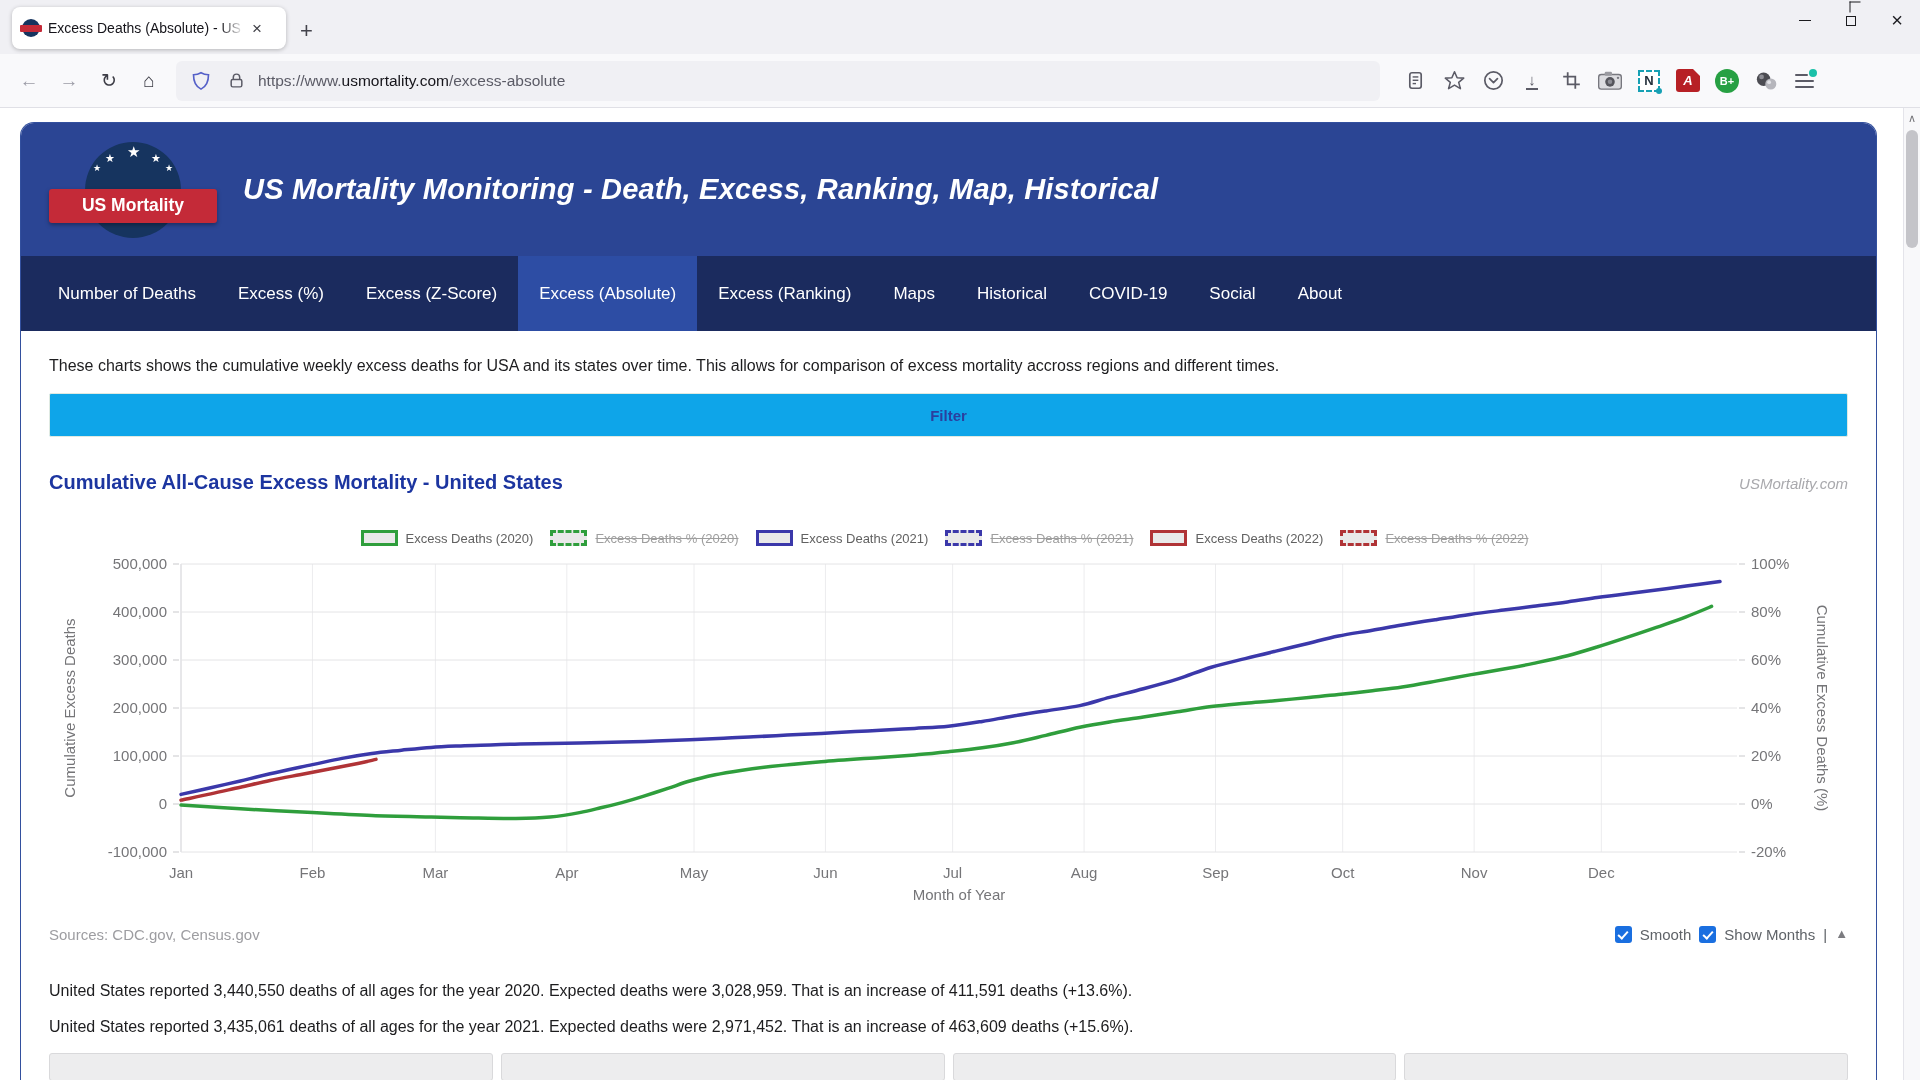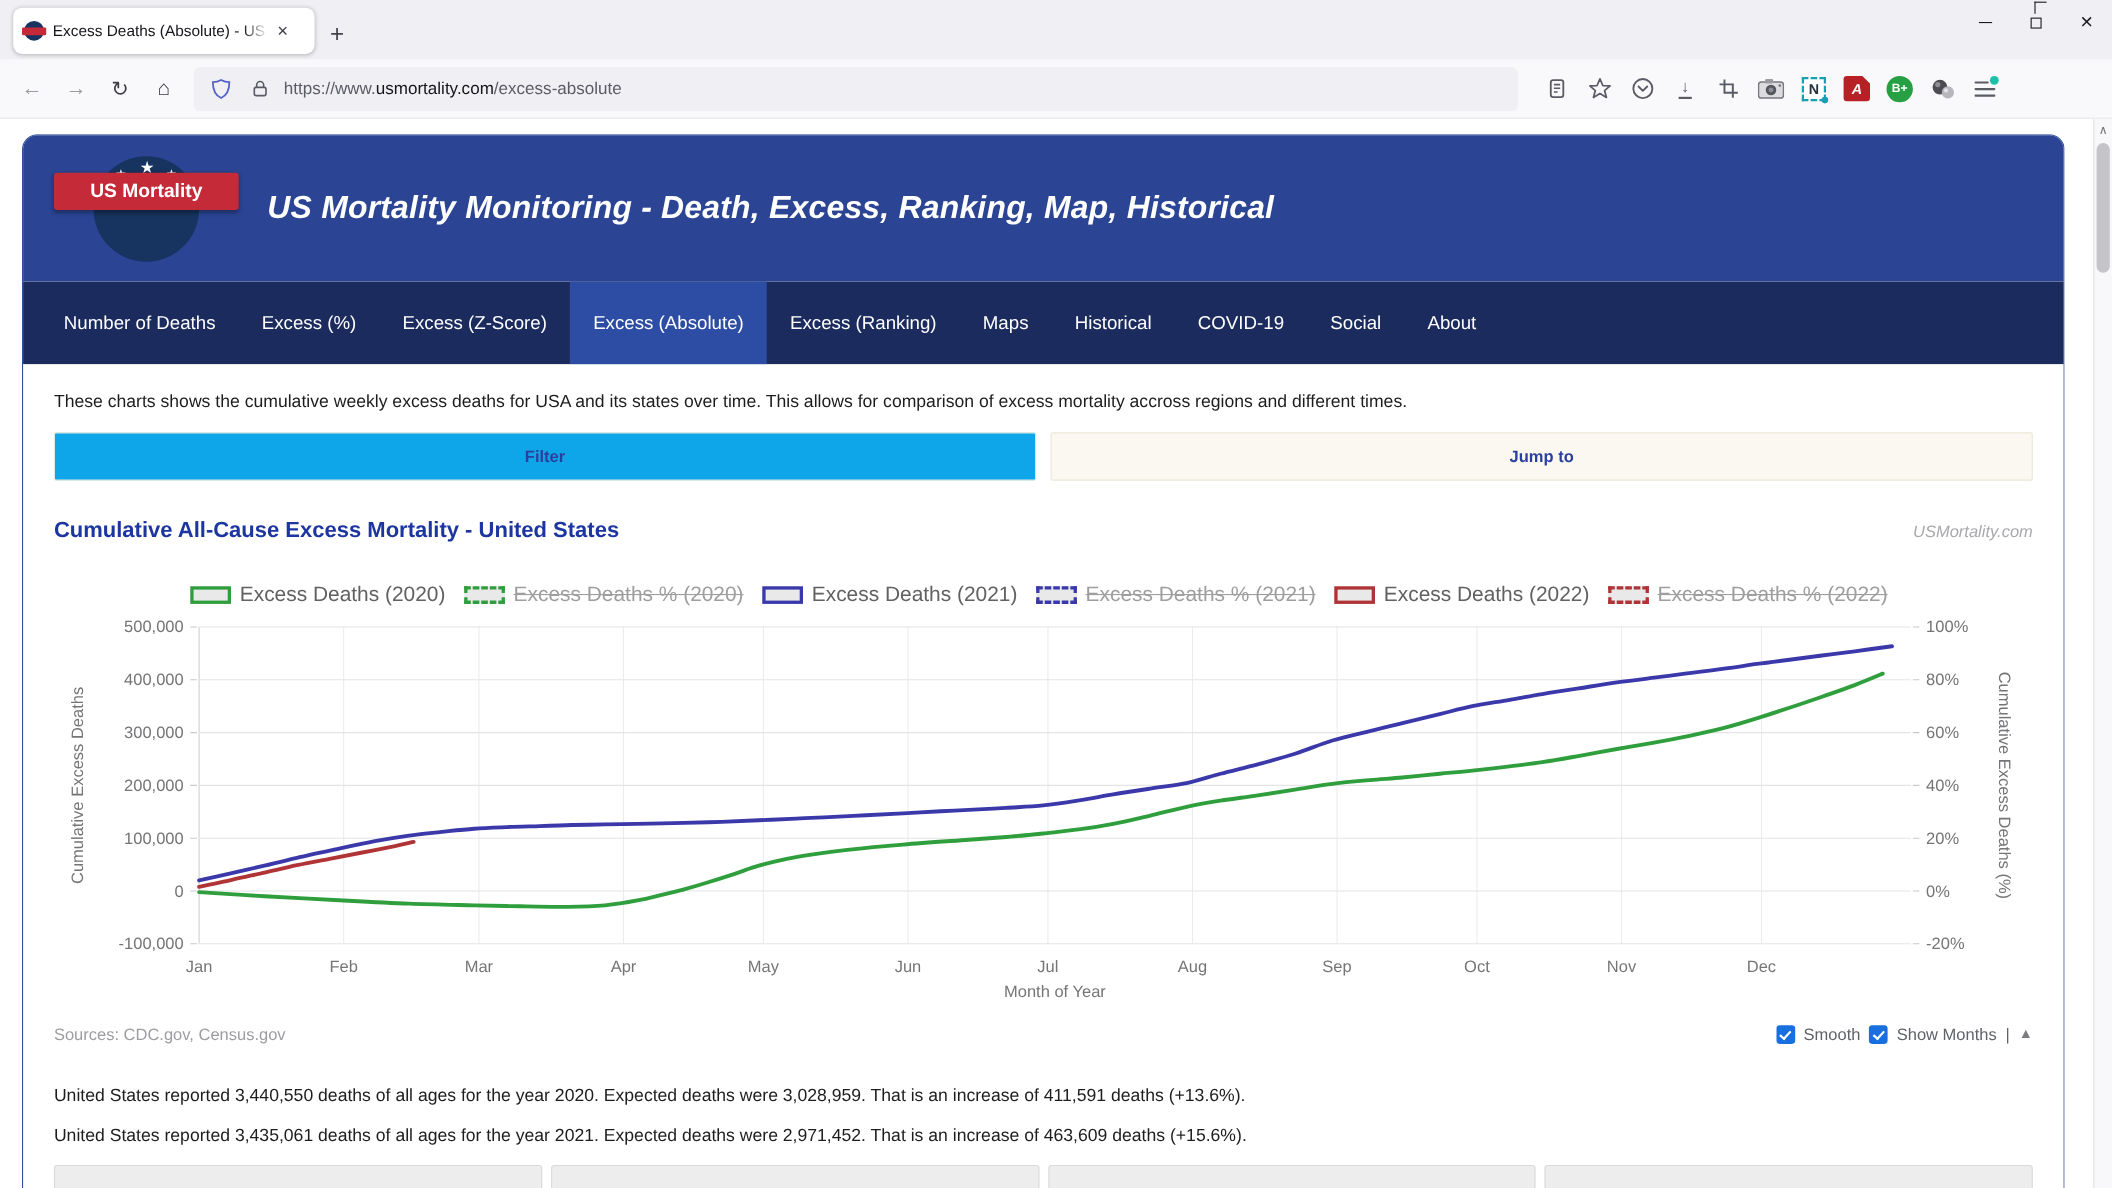--- a/index.html
+++ b/index.html
@@ -54,21 +54,21 @@
   .scrollbar { position: absolute; right: 0; top: 0; bottom: 0; width: 17px; background: #f8f8fa; border-left: 1px solid #e4e4ea; }
   .scroll-up { height: 20px; display: flex; align-items: center; justify-content: center; font-size: 11px; color: #737378; }
   .scroll-thumb { position: absolute; top: 22px; left: 2px; width: 12px; height: 118px; background: #c4c4c9; border-radius: 7px; }
 
   .card { position: absolute; left: 20px; top: 14px; width: 1857px; border: 1px solid #33509e; border-bottom: none;
     border-radius: 14px 14px 0 0; min-height: 970px; background: #fff; }
   .site-header { height: 133px; background: #2b4594; border-radius: 13px 13px 0 0; display: flex; align-items: center; padding-left: 28px; }
   .logo { position: relative; width: 168px; height: 110px; flex: 0 0 auto; }
   .logo-circle { position: absolute; left: 36px; top: 7px; width: 96px; height: 96px; border-radius: 50%; background: #16345f; }
   .logo .star { position: absolute; color: #fff; }
-  .logo-band { position: absolute; left: 0; top: 22px; width: 168px; height: 34px; background: #c42a38; border-radius: 3px;
+  .logo-band { position: absolute; left: 0; top: 54px; width: 168px; height: 34px; background: #c42a38; border-radius: 3px;
     box-shadow: 0 2px 4px rgba(0,0,0,.35); display: flex; align-items: center; justify-content: center;
     color: #fff; font-weight: bold; font-size: 17.5px; }
   .site-title { color: #fff; font-size: 29px; font-weight: bold; font-style: italic; margin-left: 26px; letter-spacing: .2px; }
 
   .site-nav { background: #1b2b5e; height: 75px; display: flex; align-items: stretch; padding-left: 16px; }
   .nav-item { display: flex; align-items: center; padding: 0 21px; color: #fff; font-size: 17px; white-space: nowrap; }
   .nav-item.active { background: #2d4da4; }
 
   .content { padding: 0 28px; }
   .desc { margin-top: 26px; font-size: 16px; color: #1d1d1f; }
@@ -79,21 +79,21 @@
   .btn-jump { background: #faf8f0; border: 1px solid #ece6d6; }
 
   .chart-head { margin-top: 34px; display: flex; justify-content: space-between; align-items: baseline; }
   .chart-title { font-size: 20px; font-weight: bold; color: #1c35a0; }
   .watermark { font-size: 15px; font-style: italic; color: #a9a9ad; }
 
   .legend-row { margin-top: 36px; display: flex; justify-content: center; align-items: center; gap: 9px; }
   .legend-item { display: flex; align-items: center; gap: 8px; margin-right: 8px; }
   .legend-swatch { width: 37px; height: 16px; background: #e9e9e9; border: 3px solid; }
   .legend-swatch.dashed { border-style: dashed; }
-  .legend-label { font-size: 19px; color: #616161; }
+  .legend-label { font-size: 13px; color: #616161; }
   .legend-label.disabled { color: #9e9e9e; text-decoration: line-through; }
 
   .chart-svg { display: block; margin-top: 6px; width: 100%; }
 
   .sources-row { margin-top: 22px; display: flex; justify-content: space-between; align-items: center; }
   .sources { font-size: 15px; color: #9d9da1; }
   .chart-controls { display: flex; gap: 8px; font-size: 15px; color: #5f6368; }
   .cb { width: 17px; height: 17px; border-radius: 3px; background: #1a6fe0; position: relative; display: inline-block; }
   .cb::after { content: ""; position: absolute; left: 5.5px; top: 2.5px; width: 4px; height: 8px;
     border: solid #fff; border-width: 0 2px 2px 0; transform: rotate(42deg); }
@@ -239,21 +239,20 @@
         <div class="nav-item">COVID-19</div>
         <div class="nav-item">Social</div>
         <div class="nav-item">About</div>
       </div>
 
     <div class="content">
       <p class="desc">These charts shows the cumulative weekly excess deaths for USA and its states over time. This allows for comparison of excess mortality accross regions and different times.</p>
 
       <div class="btn-row">
         <div class="big-btn btn-filter">Filter</div>
-        <div class="big-btn btn-jump">Jump to</div>
       </div>
 
       <div class="chart-head">
         <div class="chart-title">Cumulative All-Cause Excess Mortality - United States</div>
         <div class="watermark">USMortality.com</div>
       </div>
 
       <div class="legend-row" id="legend-row">
           <span class="legend-item">
             <span class="legend-swatch" style="border-color: rgb(47, 158, 60);"></span>

